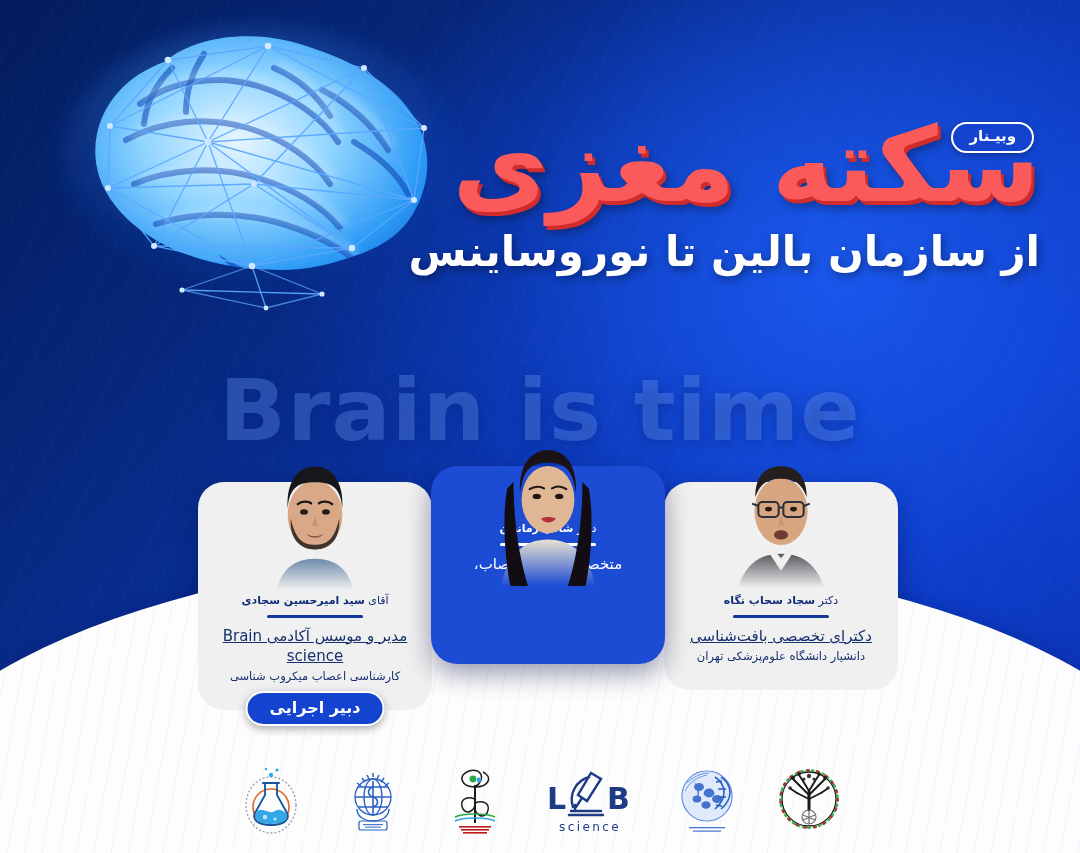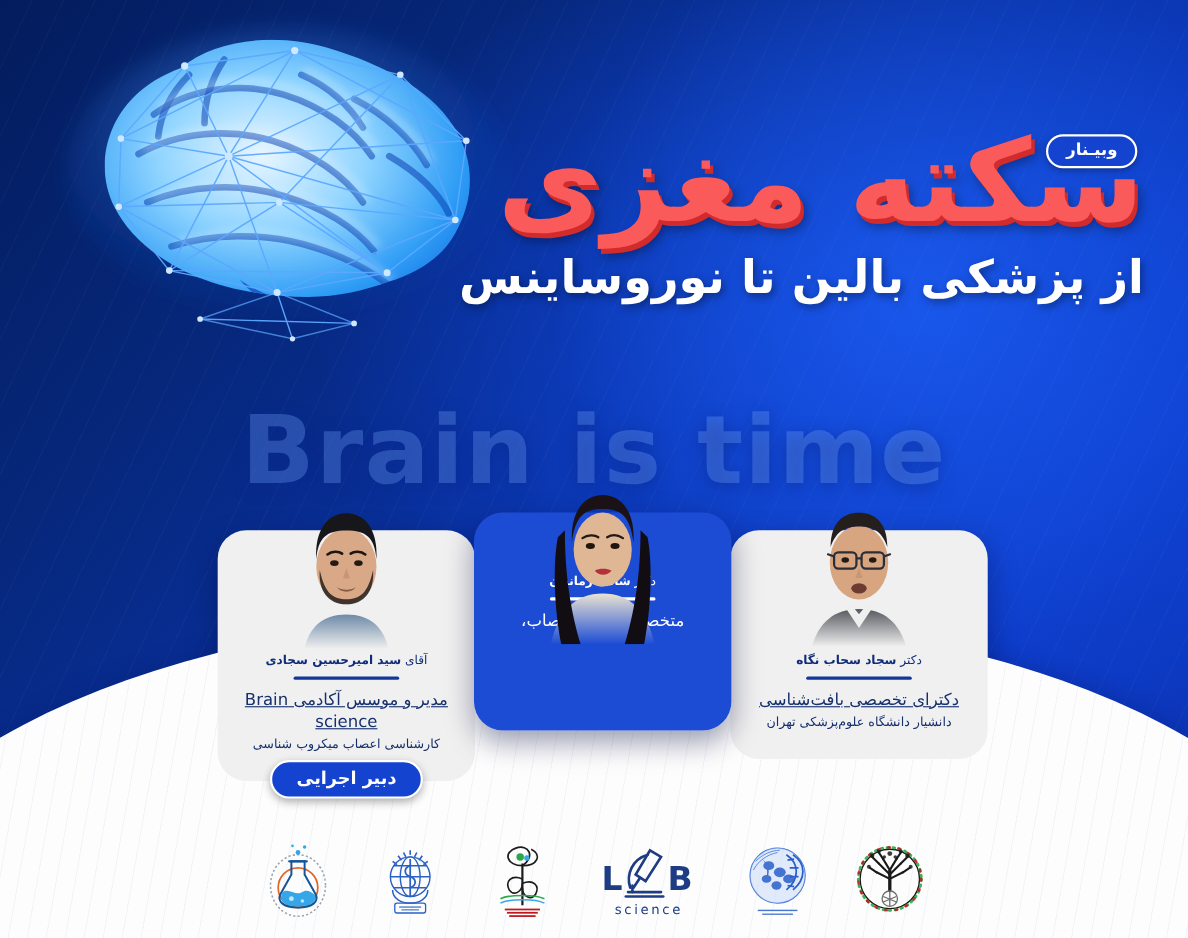--- a/index.html
+++ b/index.html
@@ -311,21 +311,21 @@
         <circle cx="160" cy="282" r="2.6"></circle>
         <circle cx="300" cy="286" r="2.6"></circle>
         <circle cx="244" cy="300" r="2.4"></circle>
       </g>
     </svg>
   </div>
 
   <div class="title-block">
     <span class="webinar-badge">وبیـنار</span>
     <div class="title-main">سکته مغزی</div>
-    <div class="title-sub">از پزشکی بالین تا نوروساینس</div>
+    <div class="title-sub">از سازمان بالین تا نوروساینس</div>
   </div>
 
   <div class="watermark">Brain is time</div>
 
   <div class="cards">
 
     <div class="card light" id="card-1">
       <div class="photo" style="top:-42px;">
         <svg viewBox="0 0 234 192" xmlns="http://www.w3.org/2000/svg">
           <defs>

